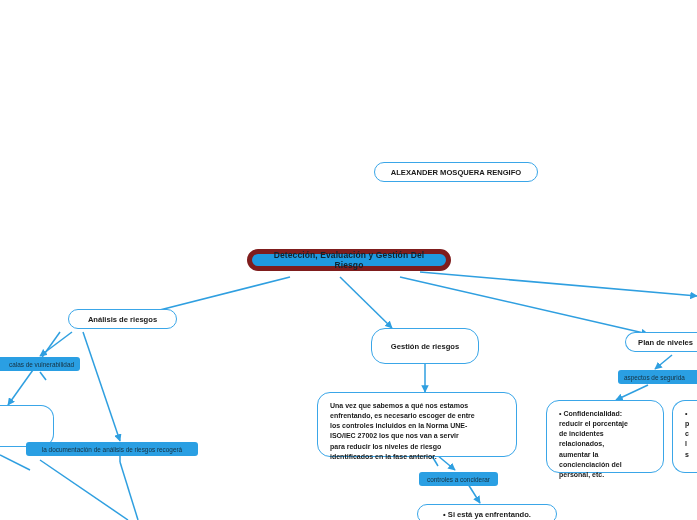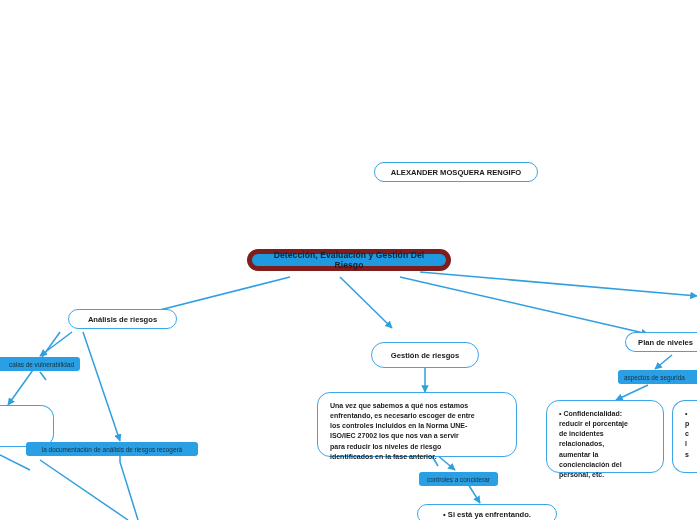--- a/index.html
+++ b/index.html
@@ -147,21 +147,21 @@
   </div>
 
   <div class="node node-root" style="left:247px; top:249px; width:204px; height:22px;">
     <span>Detección, Evaluación y Gestión Del Riesgo</span>
   </div>
 
   <div class="node node-pill" style="left:24px; top:309px; width:109px; height:20px;margin-left:44px;">
     <span>Análisis de riesgos</span>
   </div>
 
-  <div class="node node-pill" style="left:371px; top:328px; width:108px; height:26px;margin-top:14px;">
+  <div class="node node-pill" style="left:371px; top:328px; width:108px; height:36px;">
     <span>Gestión de riesgos</span>
   </div>
 
   <div class="node node-pill clip-right" style="left:625px; top:332px; width:80px; height:20px;">
     <span>Plan de niveles</span>
   </div>
 
   <div class="node node-box clip-left" style="left:-42px; top:405px; width:96px; height:42px;">
     
   </div>

